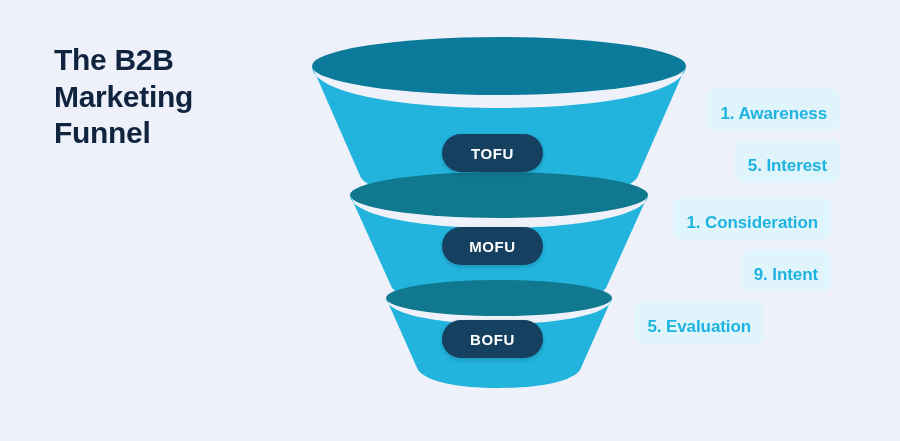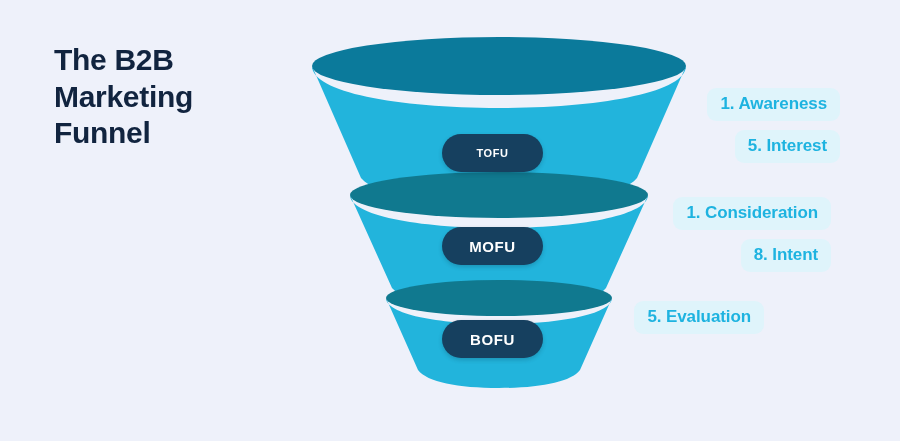--- a/index.html
+++ b/index.html
@@ -60,21 +60,21 @@
     font-weight: bold;
     border-radius: 999px;
     letter-spacing: 0.6px;
     box-shadow: 0 2px 4px rgba(10,40,60,0.22);
   }
   #badge-tofu {
     left: 430px;
     top: 134px;
     width: 101px;
     height: 38px;
-    font-size: 11px;
+    font-size: 15px;
   }
   #badge-mofu {
     left: 430px;
     top: 227px;
     width: 101px;
     height: 38px;
     font-size: 15px;
   }
   #badge-bofu {
     left: 430px;
@@ -90,21 +90,21 @@
     display: flex;
     flex-direction: column;
   }
   .label-pill {
     display: inline-block;
     background: #dff4fb;
     color: #1eb3e0;
     font-size: 17px;
     font-weight: bold;
     border-radius: 9px;
-    padding: 6px 13px 7px 13px;
+    padding: 16px 13px 7px 13px;
     white-space: nowrap;
     letter-spacing: -0.1px;
   }
 
   
   #label-group-1 {
     left: 560px;
     top: 88px;
     width: 268px;
     align-items: flex-end;
@@ -180,20 +180,20 @@
   <div class="stage-badge" id="badge-bofu">BOFU</div>
   <div class="stage-badge" id="badge-mofu">MOFU</div>
 
   <div class="label-group" id="label-group-1">
     <span class="label-pill">1. Awareness</span>
     <span class="label-pill">5. Interest</span>
   </div>
 
   <div class="label-group" id="label-group-2">
     <span class="label-pill">1. Consideration</span>
-    <span class="label-pill">8. Intent</span>
+    <span class="label-pill">9. Intent</span>
   </div>
 
   <div class="label-group" id="label-group-3">
     <span class="label-pill">5. Evaluation</span>
   </div>
 
 </div>
 
 </body></html>

